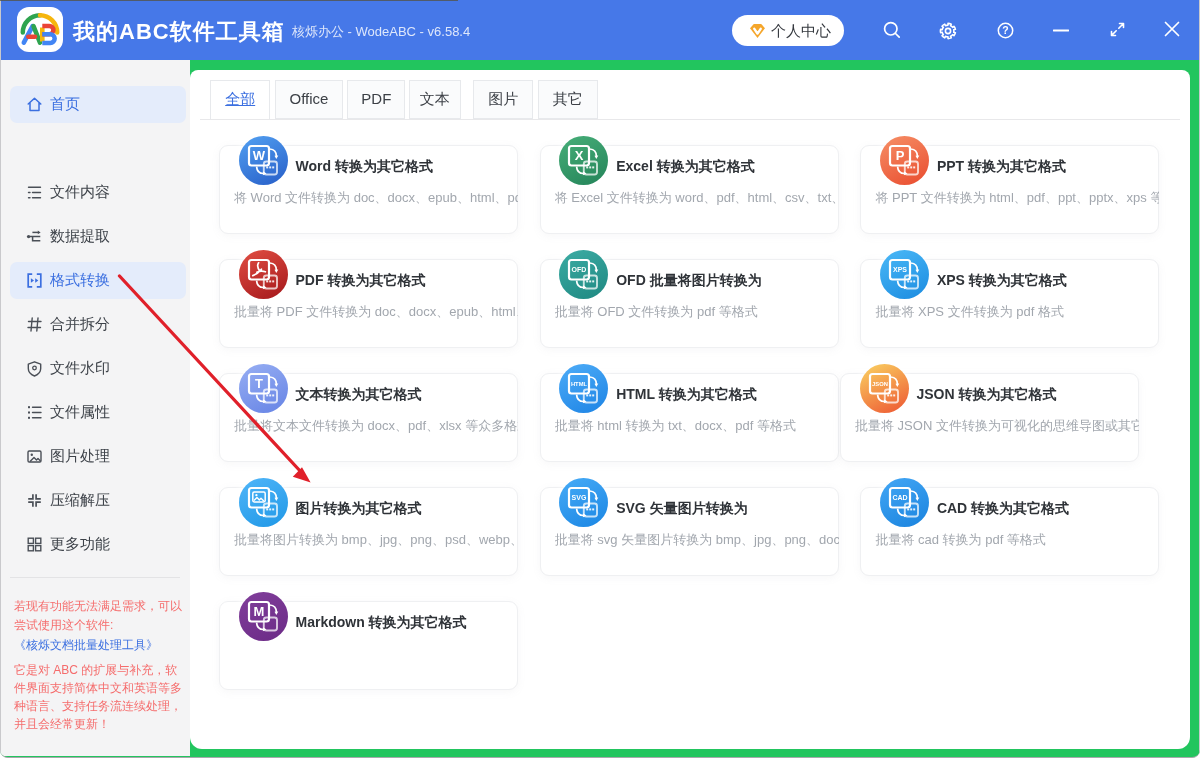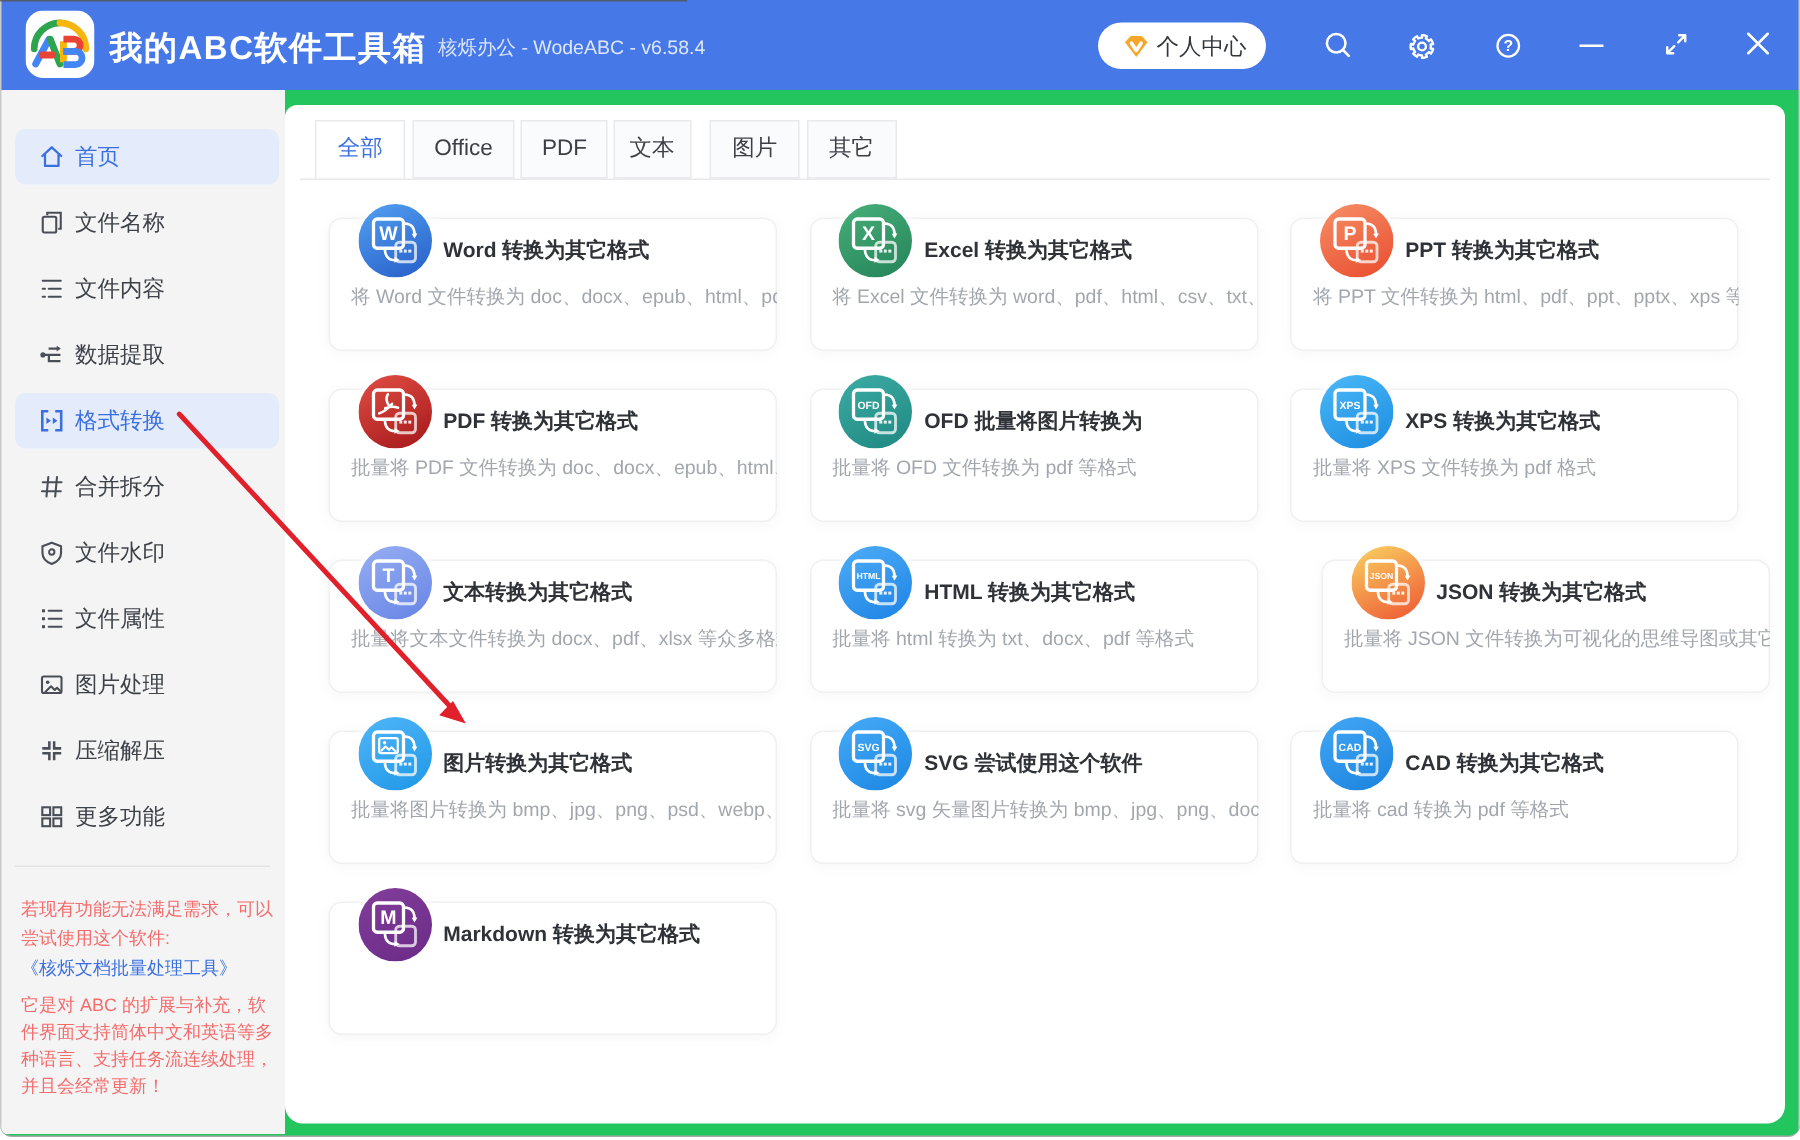--- a/index.html
+++ b/index.html
@@ -26,21 +26,21 @@
 .mi svg{position:absolute;left:16px;top:10px;}
 #sdiv{position:absolute;left:10px;top:517px;width:170px;height:1px;background:#e3e3e5;}
 #promo{position:absolute;left:14px;top:537px;width:170px;font-size:12px;line-height:19.4px;color:#f56c6c;}
 #promo .lk{color:#3b6fe0;}
 
 #panel{position:absolute;left:190px;top:70px;width:1000px;height:679px;background:#fff;
   border-radius:8px 8px 12px 12px;}
 #tabline{position:absolute;left:10px;top:48.5px;width:980px;height:1px;background:#e8e8ea;}
 .tab{position:absolute;top:10.4px;height:38.2px;border:1px solid #e7e9ec;border-bottom:1px solid #e7e9ec;
   background:#fafbfc;font-size:15px;color:#3c4046;text-align:center;line-height:36px;}
-.tab.act{background:#fff;border-bottom:none;color:#3b6fe0;height:39px;}
+.tab.act{background:#fff;border-bottom:none;color:#3b6fe0;height:39px;text-decoration:underline;}
 
 .card{position:absolute;width:299px;height:89px;background:#fff;border:1px solid #eff0f2;
   border-radius:9px;box-shadow:0 2px 8px rgba(140,145,160,.07);}
 .card .glow{position:absolute;left:12px;top:-17px;width:62px;height:62px;border-radius:50%;
   background:radial-gradient(closest-side,rgba(255,255,255,1) 55%,rgba(255,255,255,0));}
 .card svg.ic{position:absolute;left:18.5px;top:-10px;}
 .card h3{position:absolute;left:75.5px;top:11.5px;font-size:14px;font-weight:bold;color:#2f3338;}
 .card p{position:absolute;left:14px;top:43px;width:284px;height:18px;font-size:13px;line-height:18px;
   color:#a2a7ae;white-space:nowrap;overflow:hidden;}
 </style>
@@ -93,27 +93,20 @@
       <path d="M1.5 1.5 L14.5 14.5 M14.5 1.5 L1.5 14.5" stroke="#fff" stroke-width="1.7" stroke-linecap="round"></path>
     </svg>
   </div>
   <div id="sidebar">
     <div class="mi act" style="top:26px">
       <svg width="17" height="17" viewBox="0 0 17 17">
           <path d="M2.2 8 L8.5 2.2 L14.8 8 M4 6.6 V14.6 H13 V6.6" fill="none" stroke="#3b6fe0" stroke-width="1.5" stroke-linejoin="round" stroke-linecap="round"></path>
         </svg>
       <span>首页</span>
       </div>
-    <div class="mi" style="top:70px">
-      <svg width="17" height="17" viewBox="0 0 17 17">
-          <path d="M5.5 3.5 V1.8 H14.5 V12.5 H12.8" fill="none" stroke="#4a4f57" stroke-width="1.4"></path>
-          <rect x="2.5" y="4.5" width="9" height="10.5" fill="none" stroke="#4a4f57" stroke-width="1.4" rx="1"></rect>
-        </svg>
-      <span>文件名称</span>
-      </div>
     <div class="mi" style="top:114px">
       <svg width="17" height="17" viewBox="0 0 17 17">
           <path d="M2.5 3.2 H14.5 M6.5 8.5 H14.5 M2.5 8.5 H4 M6.5 13.8 H14.5 M2.5 13.8 H4" fill="none" stroke="#4a4f57" stroke-width="1.4" stroke-linecap="round"></path>
         </svg>
       <span>文件内容</span>
       </div>
     <div class="mi" style="top:158px">
       <svg width="17" height="17" viewBox="0 0 17 17">
           <circle cx="2.6" cy="8.6" r="1.7" fill="#4a4f57"></circle>
           <path d="M4 8.6 H14.3 M6.6 8.8 V12.7 H14.3" fill="none" stroke="#4a4f57" stroke-width="1.5"></path>
@@ -371,21 +364,21 @@
           <rect x="30.2" y="30.4" width="2" height="2" fill="rgba(255,255,255,0.88)"></rect>
           <rect x="33.2" y="30.4" width="2" height="2" fill="rgba(255,255,255,0.88)"></rect>
           <path d="M30.8 13 q6.5 0.3 6.6 7.2" fill="none" stroke="#fff" stroke-width="1.7"></path>
           <path d="M35.5 19.8 L39.3 19.6 L37.3 23.0 Z" fill="#fff"></path>
           <path d="M17.6 30.6 q0.4 6.8 6.9 6.9" fill="none" stroke="#fff" stroke-width="1.7"></path>
           <path d="M24.0 35.3 L27.5 37.4 L23.9 39.2 Z" fill="#fff"></path>
         </svg>
         <h3>HTML 转换为其它格式</h3>
         <p>批量将 html 转换为 txt、docx、pdf 等格式</p>
       </div>
-    <div class="card" style="left:691px;top:303px">
+    <div class="card" style="left:650px;top:303px">
         <div class="glow"></div>
         <svg class="ic" width="49" height="49" viewBox="0 0 49 49">
           <defs>
             <linearGradient id="gjson" x1="0.25" y1="0" x2="0.75" y2="1">
               <stop offset="0" stop-color="#f9c95e"></stop>
               <stop offset="1" stop-color="#ee5f36"></stop>
             </linearGradient>
           </defs>
           <circle cx="24.5" cy="24.5" r="24.5" fill="url(#gjson)"></circle>
           <rect x="10" y="10" width="20" height="19.5" rx="2.5" fill="none" stroke="#fff" stroke-width="2.2"></rect>
@@ -442,21 +435,21 @@
           <text x="20" y="22.4" text-anchor="middle" font-size="7" font-weight="bold" fill="#fff" font-family="Liberation Sans,sans-serif">SVG</text>
           <rect x="24.8" y="25.5" width="13.2" height="13" rx="2.5" fill="none" stroke="rgba(255,255,255,0.74)" stroke-width="1.9"></rect>
           <rect x="27.2" y="30.4" width="2" height="2" fill="rgba(255,255,255,0.88)"></rect>
           <rect x="30.2" y="30.4" width="2" height="2" fill="rgba(255,255,255,0.88)"></rect>
           <rect x="33.2" y="30.4" width="2" height="2" fill="rgba(255,255,255,0.88)"></rect>
           <path d="M30.8 13 q6.5 0.3 6.6 7.2" fill="none" stroke="#fff" stroke-width="1.7"></path>
           <path d="M35.5 19.8 L39.3 19.6 L37.3 23.0 Z" fill="#fff"></path>
           <path d="M17.6 30.6 q0.4 6.8 6.9 6.9" fill="none" stroke="#fff" stroke-width="1.7"></path>
           <path d="M24.0 35.3 L27.5 37.4 L23.9 39.2 Z" fill="#fff"></path>
         </svg>
-        <h3>SVG 尝试使用这个软件</h3>
+        <h3>SVG 矢量图片转换为</h3>
         <p>批量将 svg 矢量图片转换为 bmp、jpg、png、docx 等格</p>
       </div>
     <div class="card" style="left:670.4px;top:417px">
         <div class="glow"></div>
         <svg class="ic" width="49" height="49" viewBox="0 0 49 49">
           <defs>
             <linearGradient id="gcad" x1="0.25" y1="0" x2="0.75" y2="1">
               <stop offset="0" stop-color="#40a4f3"></stop>
               <stop offset="1" stop-color="#1d86e0"></stop>
             </linearGradient>

